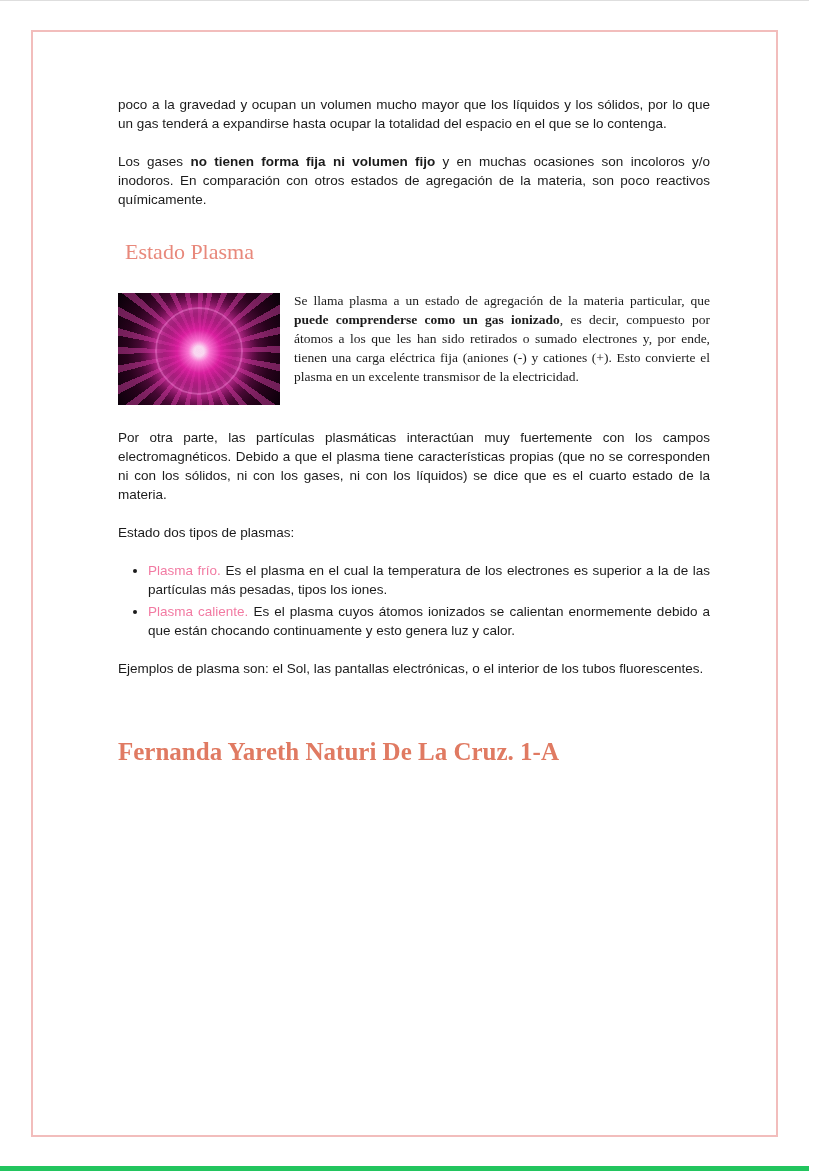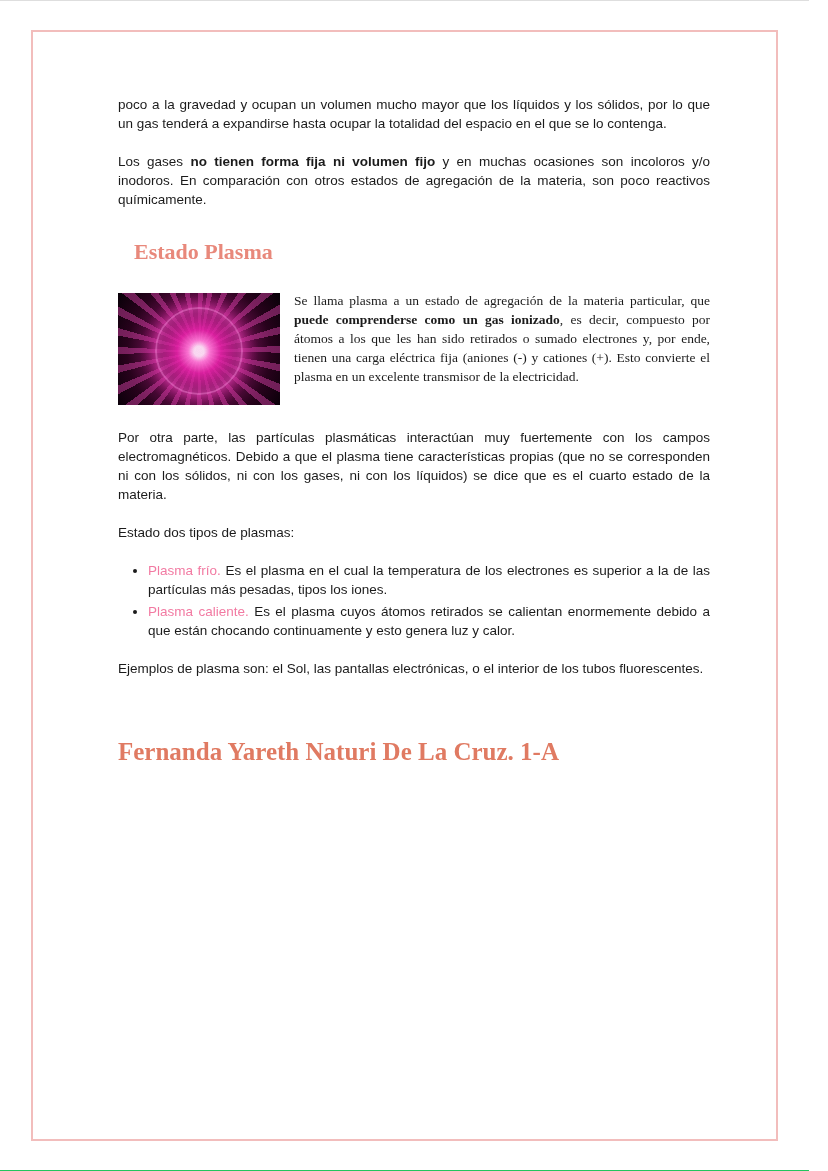--- a/index.html
+++ b/index.html
@@ -10,21 +10,21 @@
   }
   *{box-sizing:border-box;}
   html,body{margin:0;padding:0;background:#ffffff;}
   .page{
     position:relative;
     width:809px;height:1171px;
     background:#ffffff;
     font-family:"Liberation Sans", sans-serif;
     color:#1b1b1b;
     border-top:1px solid #dedede;
-    border-bottom:1px solid #22c55e;
+    border-bottom:5px solid #22c55e;
     overflow:hidden;
   }
   .frame{
     position:absolute;
     left:31px;top:29px;right:31px;bottom:29px;
     border:2px solid var(--page-border);
     pointer-events:none;
   }
   .content{
     position:absolute;
@@ -32,24 +32,24 @@
     width:592px;
   }
   .body-text{
     font-size:13.5px;
     line-height:19px;
     text-align:justify;
     margin:0 0 19px 0;
   }
   .section-heading{
     font-family:"Liberation Serif", serif;
-    font-weight:700;
+    font-weight:400;
     font-size:22px;
     color:var(--accent-heading);
-    margin:30px 0 26px 16px;
+    margin:30px 0 26px 7px;
   }
   .plasma-block{margin:16px 0 19px 0;font-family:Liberation Serif, serif;}
   .plasma-block::after{content:"";display:block;clear:both;}
   .plasma-img{
     float:left;
     width:162px;height:112px;
     margin:2px 14px 4px 0;
     background:
       radial-gradient(circle at 50% 52%, rgba(255,225,248,0.95) 0 5%, rgba(255,120,215,0.95) 11%, rgba(232,35,170,0.85) 22%, rgba(160,15,115,0.55) 38%, rgba(70,5,50,0) 60%),
       repeating-conic-gradient(from 8deg at 50% 52%, rgba(255,80,200,0.38) 0deg 5deg, rgba(0,0,0,0) 5deg 13deg),
@@ -106,21 +106,21 @@
       <div class="plasma-img"></div>
       <p class="body-text" style="margin:0;"><span>Se llama plasma a un estado de agregación de la materia particular, que </span><b>puede comprenderse como un gas ionizado</b><span>, es decir, compuesto por átomos a los que les han sido retirados o sumado electrones y, por ende, tienen una carga eléctrica fija (aniones (-) y cationes (+). Esto convierte el plasma en un excelente transmisor de la electricidad.</span></p>
     </div>
 
     <p class="body-text">Por otra parte, las partículas plasmáticas interactúan muy fuertemente con los campos electromagnéticos. Debido a que el plasma tiene características propias (que no se corresponden ni con los sólidos, ni con los gases, ni con los líquidos) se dice que es el cuarto estado de la materia.</p>
 
     <p class="body-text">Estado dos tipos de plasmas:</p>
 
     <ul class="bullet-list">
       <li><b class="term">Plasma frío.</b><span> Es el plasma en el cual la temperatura de los electrones es superior a la de las partículas más pesadas, tipos los iones.</span></li>
-      <li><b class="term">Plasma caliente.</b><span> Es el plasma cuyos átomos retirados se calientan enormemente debido a que están chocando continuamente y esto genera luz y calor.</span></li>
+      <li><b class="term">Plasma caliente.</b><span> Es el plasma cuyos átomos ionizados se calientan enormemente debido a que están chocando continuamente y esto genera luz y calor.</span></li>
     </ul>
 
     <p class="body-text">Ejemplos de plasma son: el Sol, las pantallas electrónicas, o el interior de los tubos fluorescentes.</p>
 
     <h1 class="author-heading">Fernanda Yareth Naturi De La Cruz. 1-A</h1>
 
   </div>
 </div>
 
 </body></html>

